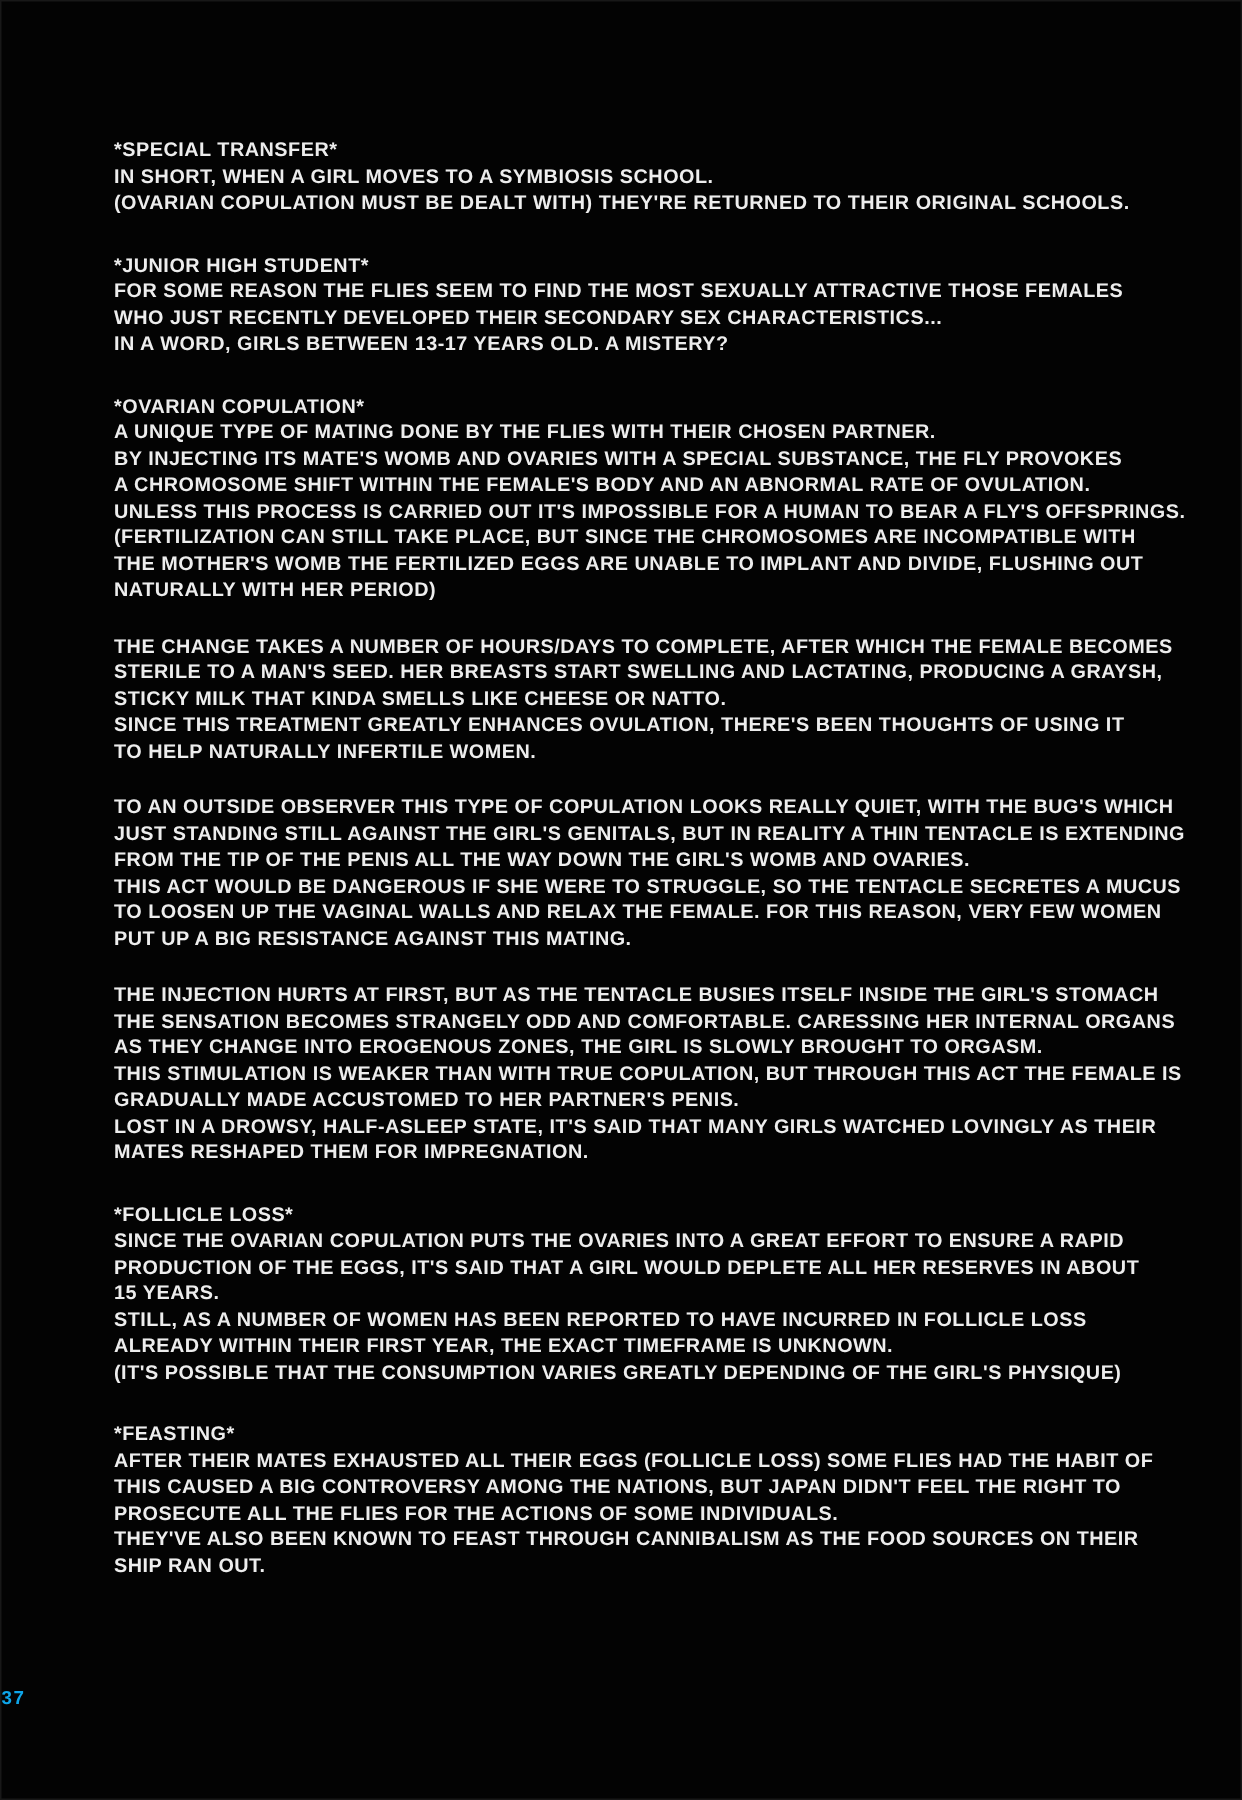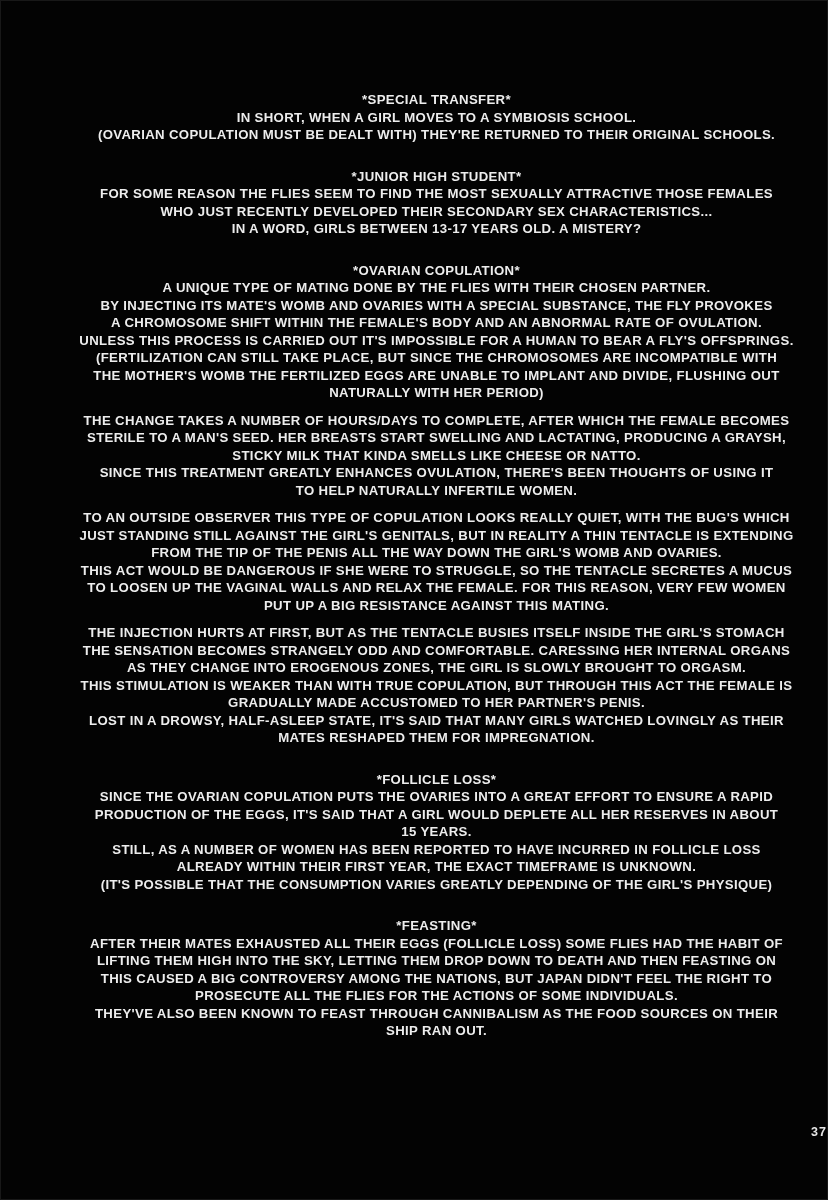--- a/index.html
+++ b/index.html
@@ -19,42 +19,42 @@
     border: 1px solid #181818;
     font-family: "Liberation Sans", "DejaVu Sans", sans-serif;
     color: #ededed;
   }
   .text-area {
     position: absolute;
     top: 90px;
     left: 75px;
     right: 30px;
   }
-  .block { margin: 0; text-align: center; }
+  .block { margin: 0; }
   .block.titled { margin-top: 24px; }
-  .block.para  { margin-top: 10px; }
+  .block.para  { margin-top: 20px; }
   .block:first-child { margin-top: 0; }
   .title, .line {
     font-size: 13.2px;
     font-weight: 700;
     line-height: 17.5px;
     letter-spacing: 0.35px;
     white-space: nowrap;
     color: #ededed;
   }
   .page-number {
     position: absolute;
     left: 0;
     right: 0;
     top: 1124px;
-    text-align: right;
+    text-align: left;
     font-size: 12.5px;
     font-weight: 700;
     letter-spacing: 1px;
-    color: #e5e5e5;
+    color: #0ea5e9;
   }
 </style>
 </head>
 <body>
 
 <div class="sheet">
   <main class="text-area">
       <div class="block titled">
         <div class="title">*SPECIAL TRANSFER*</div>
         <div class="line">IN SHORT, WHEN A GIRL MOVES TO A SYMBIOSIS SCHOOL.</div>
@@ -105,21 +105,20 @@
         <div class="line">SINCE THE OVARIAN COPULATION PUTS THE OVARIES INTO A GREAT EFFORT TO ENSURE A RAPID</div>
         <div class="line">PRODUCTION OF THE EGGS, IT'S SAID THAT A GIRL WOULD DEPLETE ALL HER RESERVES IN ABOUT</div>
         <div class="line">15 YEARS.</div>
         <div class="line">STILL, AS A NUMBER OF WOMEN HAS BEEN REPORTED TO HAVE INCURRED IN FOLLICLE LOSS</div>
         <div class="line">ALREADY WITHIN THEIR FIRST YEAR, THE EXACT TIMEFRAME IS UNKNOWN.</div>
         <div class="line">(IT'S POSSIBLE THAT THE CONSUMPTION VARIES GREATLY DEPENDING OF THE GIRL'S PHYSIQUE)</div>
       </div>
       <div class="block titled">
         <div class="title">*FEASTING*</div>
         <div class="line">AFTER THEIR MATES EXHAUSTED ALL THEIR EGGS (FOLLICLE LOSS) SOME FLIES HAD THE HABIT OF</div>
-        <div class="line">LIFTING THEM HIGH INTO THE SKY, LETTING THEM DROP DOWN TO DEATH AND THEN FEASTING ON</div>
         <div class="line">THIS CAUSED A BIG CONTROVERSY AMONG THE NATIONS, BUT JAPAN DIDN'T FEEL THE RIGHT TO</div>
         <div class="line">PROSECUTE ALL THE FLIES FOR THE ACTIONS OF SOME INDIVIDUALS.</div>
         <div class="line">THEY'VE ALSO BEEN KNOWN TO FEAST THROUGH CANNIBALISM AS THE FOOD SOURCES ON THEIR</div>
         <div class="line">SHIP RAN OUT.</div>
       </div>
     </main>
   <div class="page-number">37</div>
 </div>
 
 </body></html>

